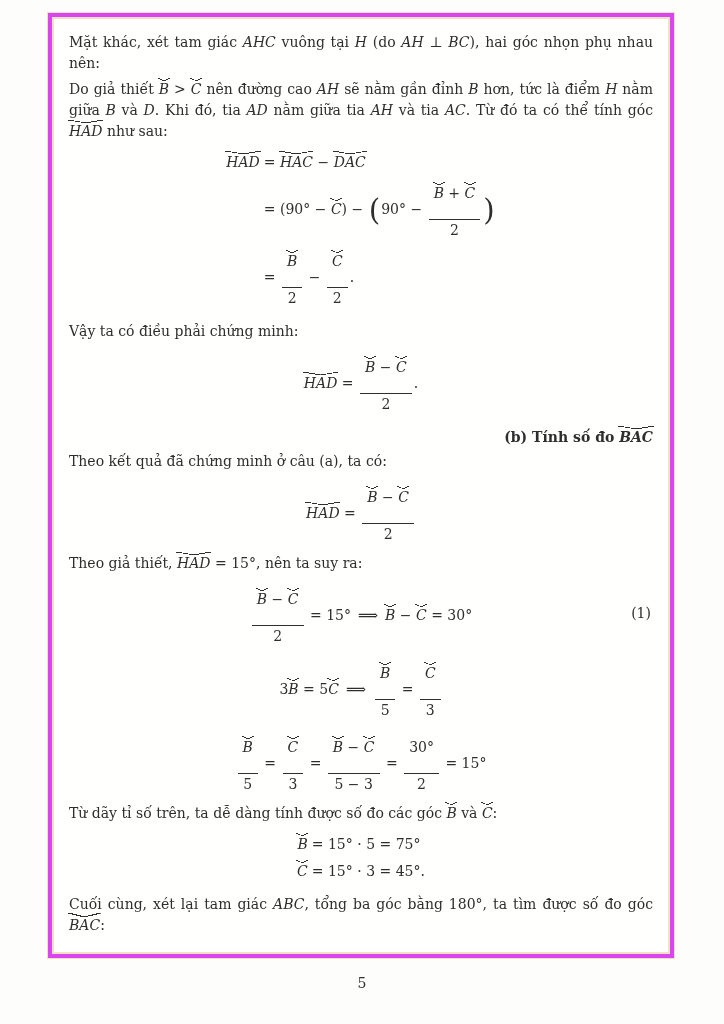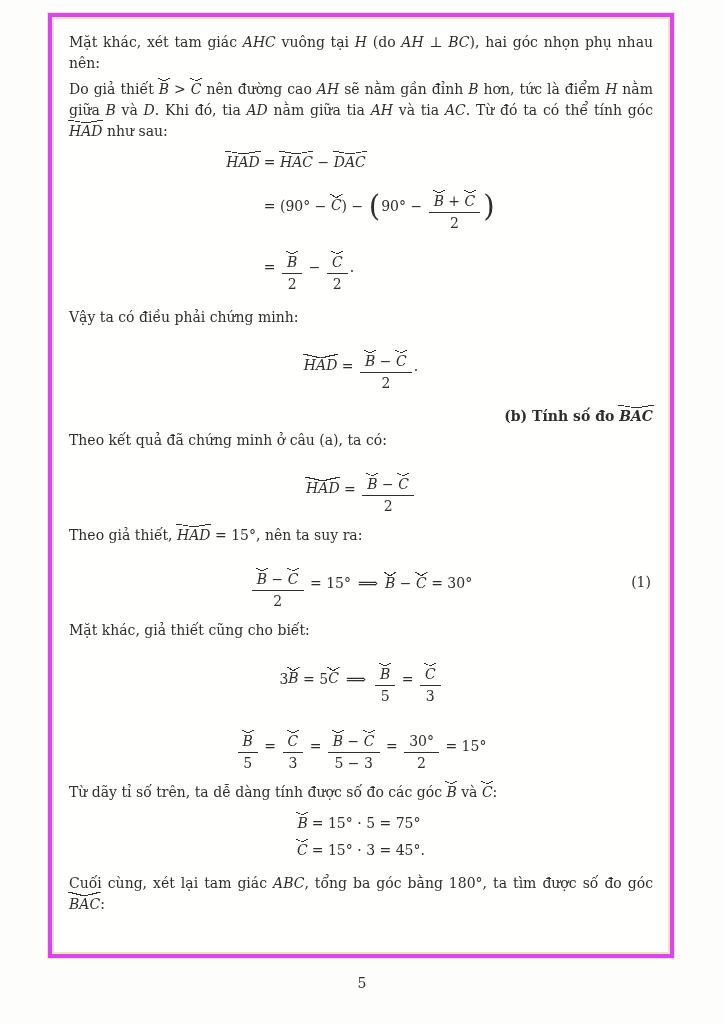--- a/index.html
+++ b/index.html
@@ -24,21 +24,21 @@
   .pt{font-style:normal;}
   .hat{position:relative;display:inline-block;line-height:1;font-style:italic;}
   .hat::after{
     content:"";position:absolute;left:-1px;right:-1px;top:-0.30em;height:0.26em;
     pointer-events:none;
     background:
       linear-gradient(to top right, transparent 43%, currentColor 43%, currentColor 58%, transparent 58%) 0 0/50.5% 100% no-repeat,
       linear-gradient(to top left,  transparent 43%, currentColor 43%, currentColor 58%, transparent 58%) 100% 0/50.5% 100% no-repeat;
   }
   .frac{display:inline-block;vertical-align:middle;text-align:center;margin:0 2px;line-height:1.25;}
-  .frac .num{display:block;padding:5px 5px 2px;border-bottom:1.2px solid currentColor;margin-top:8px;}
+  .frac .num{display:block;padding:5px 5px 17px;border-bottom:1.2px solid currentColor;}
   .frac .den{display:block;padding-top:2px;}
   .bigp{font-size:2.1em;vertical-align:middle;line-height:0.9;font-weight:300;padding:0 1px;}
   .align{display:table;margin:7px auto 9px;line-height:1.35;}
   .arow{display:table-row;}
   .acell-l{display:table-cell;text-align:right;padding:4px 4px 4px 0;vertical-align:middle;}
   .acell-r{display:table-cell;text-align:left;padding:4px 0;vertical-align:middle;}
   .page-num{position:absolute;left:0;top:974px;width:724px;text-align:center;line-height:1.4;}
 </style>
 </head>
 <body>
@@ -75,21 +75,20 @@
 
   <div class="disp"><span class="mi hat">HAD</span><span class="pt"> = </span><span class="frac"><span class="num"><span class="mi hat">B</span><span class="pt"> − </span><span class="mi hat">C</span></span><span class="den">2</span></span></div>
 
   <p class="para"><span class="pt">Theo giả thiết, </span><span class="mi hat">HAD</span><span class="pt"> = 15°, nên ta suy ra:</span></p>
 
   <div class="disp eqwrap">
     <span><span class="frac"><span class="num"><span class="mi hat">B</span><span class="pt"> − </span><span class="mi hat">C</span></span><span class="den">2</span></span><span class="pt"> = 15° ⟹ </span><span class="mi hat">B</span><span class="pt"> − </span><span class="mi hat">C</span><span class="pt"> = 30°</span></span>
     <span class="eqnum">(1)</span>
   </div>
 
-  <p class="para"><span class="pt">Mặt khác, giả thiết cũng cho biết:</span></p>
 
   <div class="disp"><span class="pt">3</span><span class="mi hat">B</span><span class="pt"> = 5</span><span class="mi hat">C</span><span class="pt"> ⟹ </span><span class="frac"><span class="num"><span class="mi hat">B</span></span><span class="den">5</span></span><span class="pt"> = </span><span class="frac"><span class="num"><span class="mi hat">C</span></span><span class="den">3</span></span></div>
 
 
   <div class="disp"><span class="frac"><span class="num"><span class="mi hat">B</span></span><span class="den">5</span></span><span class="pt"> = </span><span class="frac"><span class="num"><span class="mi hat">C</span></span><span class="den">3</span></span><span class="pt"> = </span><span class="frac"><span class="num"><span class="mi hat">B</span><span class="pt"> − </span><span class="mi hat">C</span></span><span class="den">5 − 3</span></span><span class="pt"> = </span><span class="frac"><span class="num"><span class="pt">30°</span></span><span class="den">2</span></span><span class="pt"> = 15°</span></div>
 
   <p class="para"><span class="pt">Từ dãy tỉ số trên, ta dễ dàng tính được số đo các góc </span><span class="mi hat">B</span><span class="pt"> và </span><span class="mi hat">C</span><span class="pt">:</span></p>
 
   <div class="align">
     <div class="arow">

